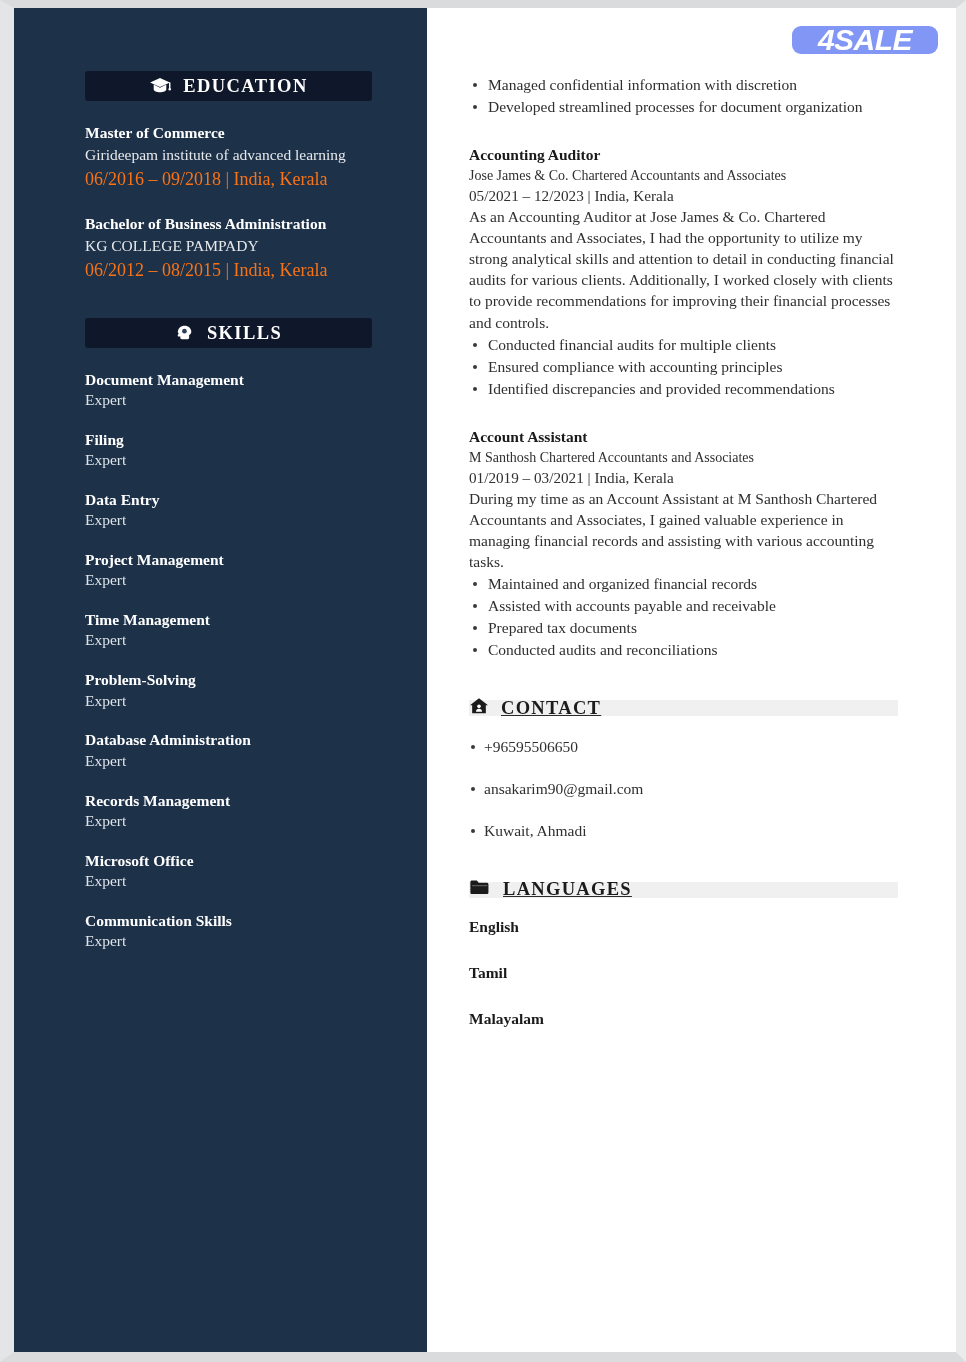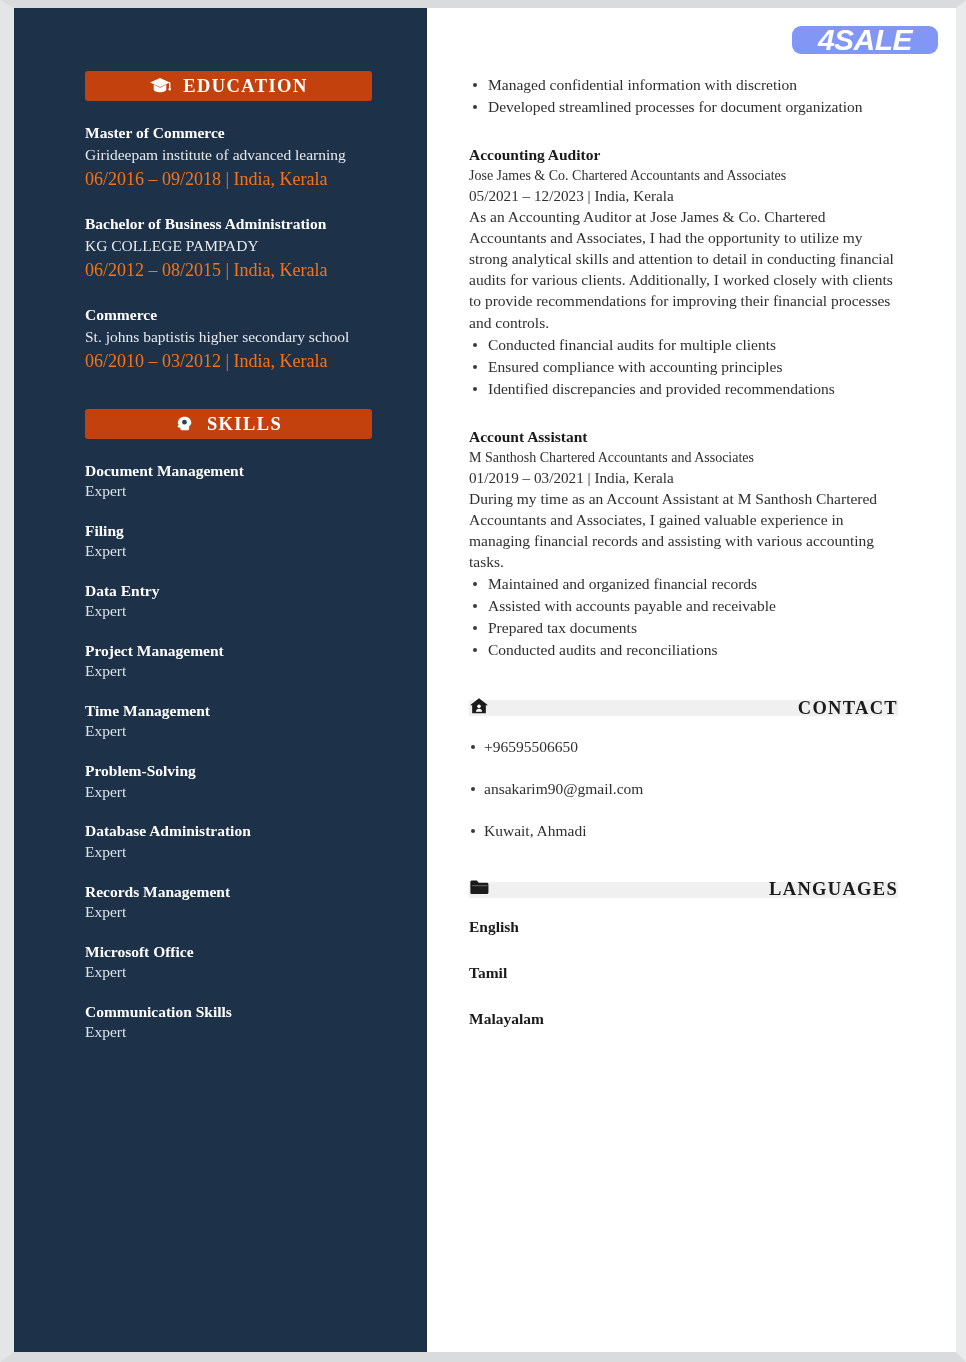--- a/index.html
+++ b/index.html
@@ -45,21 +45,21 @@
     top: 0;
     width: 413px;
     height: 1344px;
     background: #1d3149;
     color: #ffffff;
   }
   .sidebar-inner {
     padding: 63px 55px 0 71px;
   }
   .side-bar-head {
-    background: #c2410c;
+    background: #0f172a;
     border-radius: 3px;
     height: 30px;
     display: flex;
     align-items: center;
     justify-content: center;
     gap: 12px;
     margin-bottom: 22px;
   }
   .side-bar-head .head-label {
     font-family: "Liberation Serif", serif;
@@ -160,24 +160,25 @@
     color: #2f2f2f;
     line-height: 1.36;
     margin: 0 0 1px 0;
   }
 
   .main-bar-head {
     background: #f0f0f0;
     height: 16px;
     display: flex;
     align-items: center;
-    justify-content: space-between;
+    justify-content: flex-start;
     gap: 12px;
     margin-top: 40px;
     margin-bottom: 20px;
+    text-decoration: underline;
   }
   .main-bar-head .head-label {
     font-weight: bold;
     font-size: 18.5px;
     letter-spacing: 1.3px;
     color: #1b1b1b;
   }
 
   .contact-list { margin: 0; padding: 0; list-style: none; }
   .contact-list li {
@@ -255,25 +256,20 @@
           <div class="edu-school">Girideepam institute of advanced learning</div>
           <div class="edu-dates">06/2016 – 09/2018 | India, Kerala</div>
         </div>
 
         <div class="edu-entry">
           <div class="edu-degree">Bachelor of Business Administration</div>
           <div class="edu-school">KG COLLEGE PAMPADY</div>
           <div class="edu-dates">06/2012 – 08/2015 | India, Kerala</div>
         </div>
 
-        <div class="edu-entry">
-          <div class="edu-degree">Commerce</div>
-          <div class="edu-school">St. johns baptistis higher secondary school</div>
-          <div class="edu-dates">06/2010 – 03/2012 | India, Kerala</div>
-        </div>
 
         <div class="skills-head-wrap">
           <div class="side-bar-head">
             <span class="ico">
               <svg width="20" height="18" viewBox="0 0 22 20">
                 <path d="M3 9.5 C3 5 6.4 2 10.6 2 C15 2 18 5 18 8.6 C18 10.4 17 11.6 15.6 12.3
                          L15.6 15.4 C15.6 16.3 15 17 14 17 L7.4 17 C6.4 17 5.8 16.3 5.8 15.4
                          L5.8 14 L4.4 14 C3.3 14 2.6 13.2 3 12.2 L4 10.2 Z" fill="#ffffff"></path>
                 <circle cx="10.4" cy="8" r="2.6" fill="#2b3f55"></circle>
               </svg>

